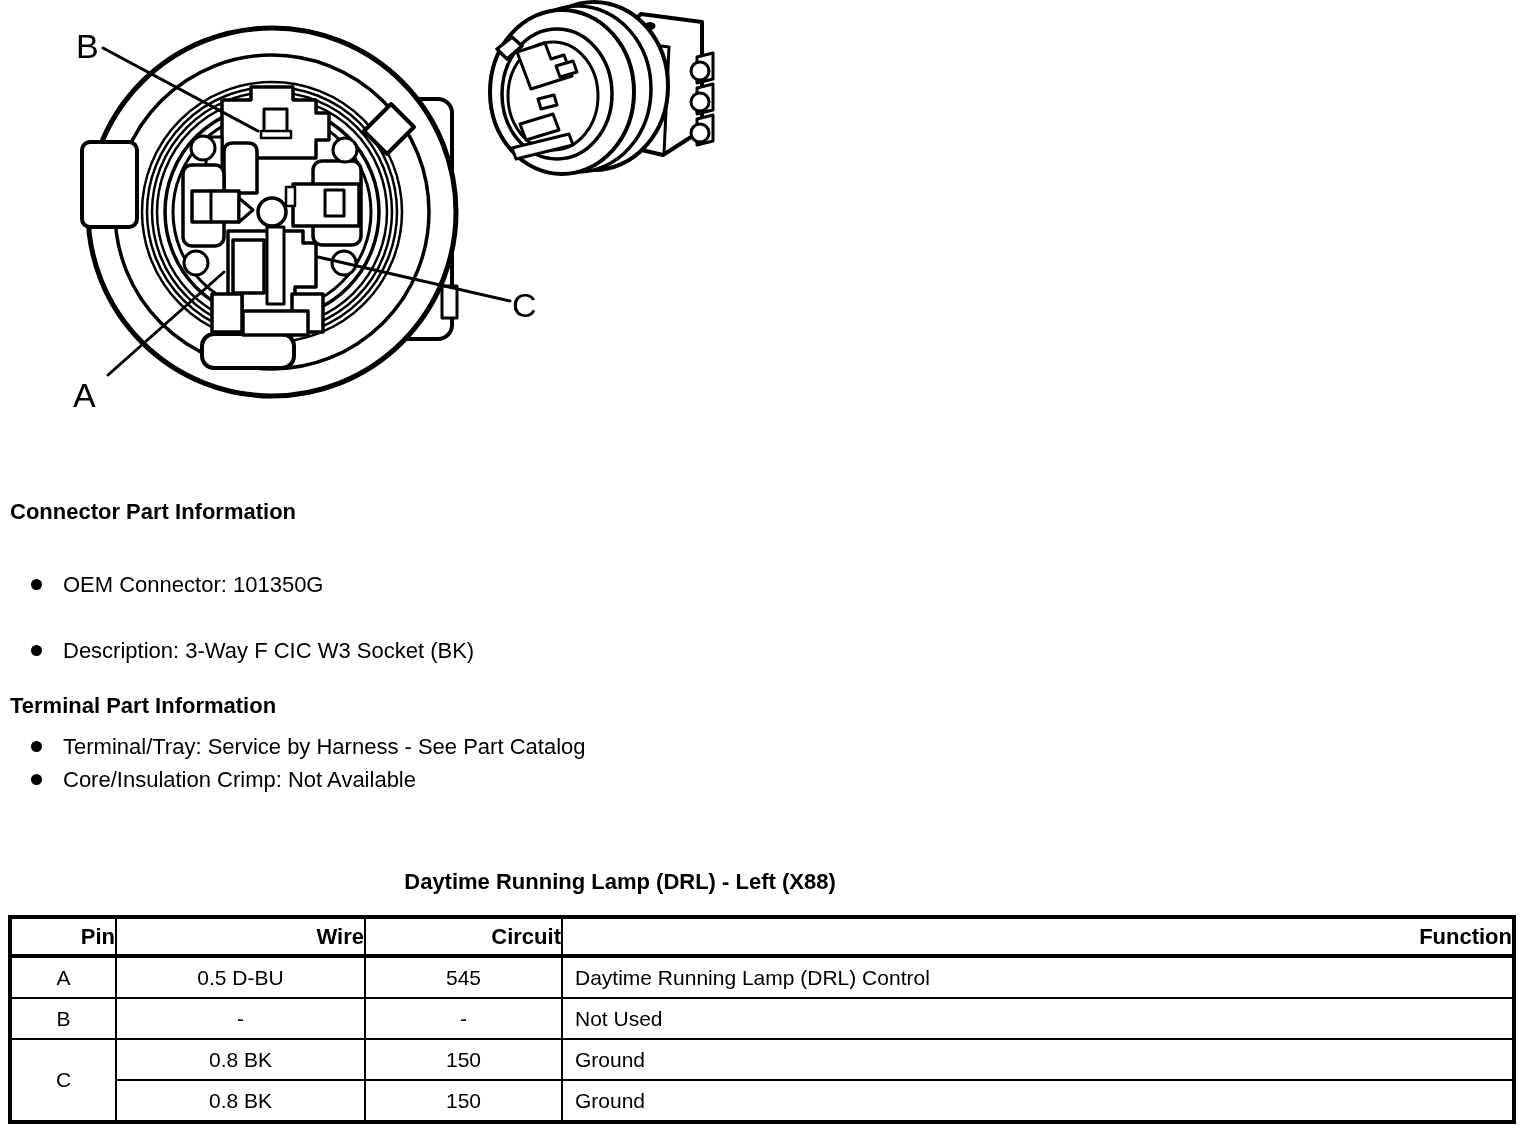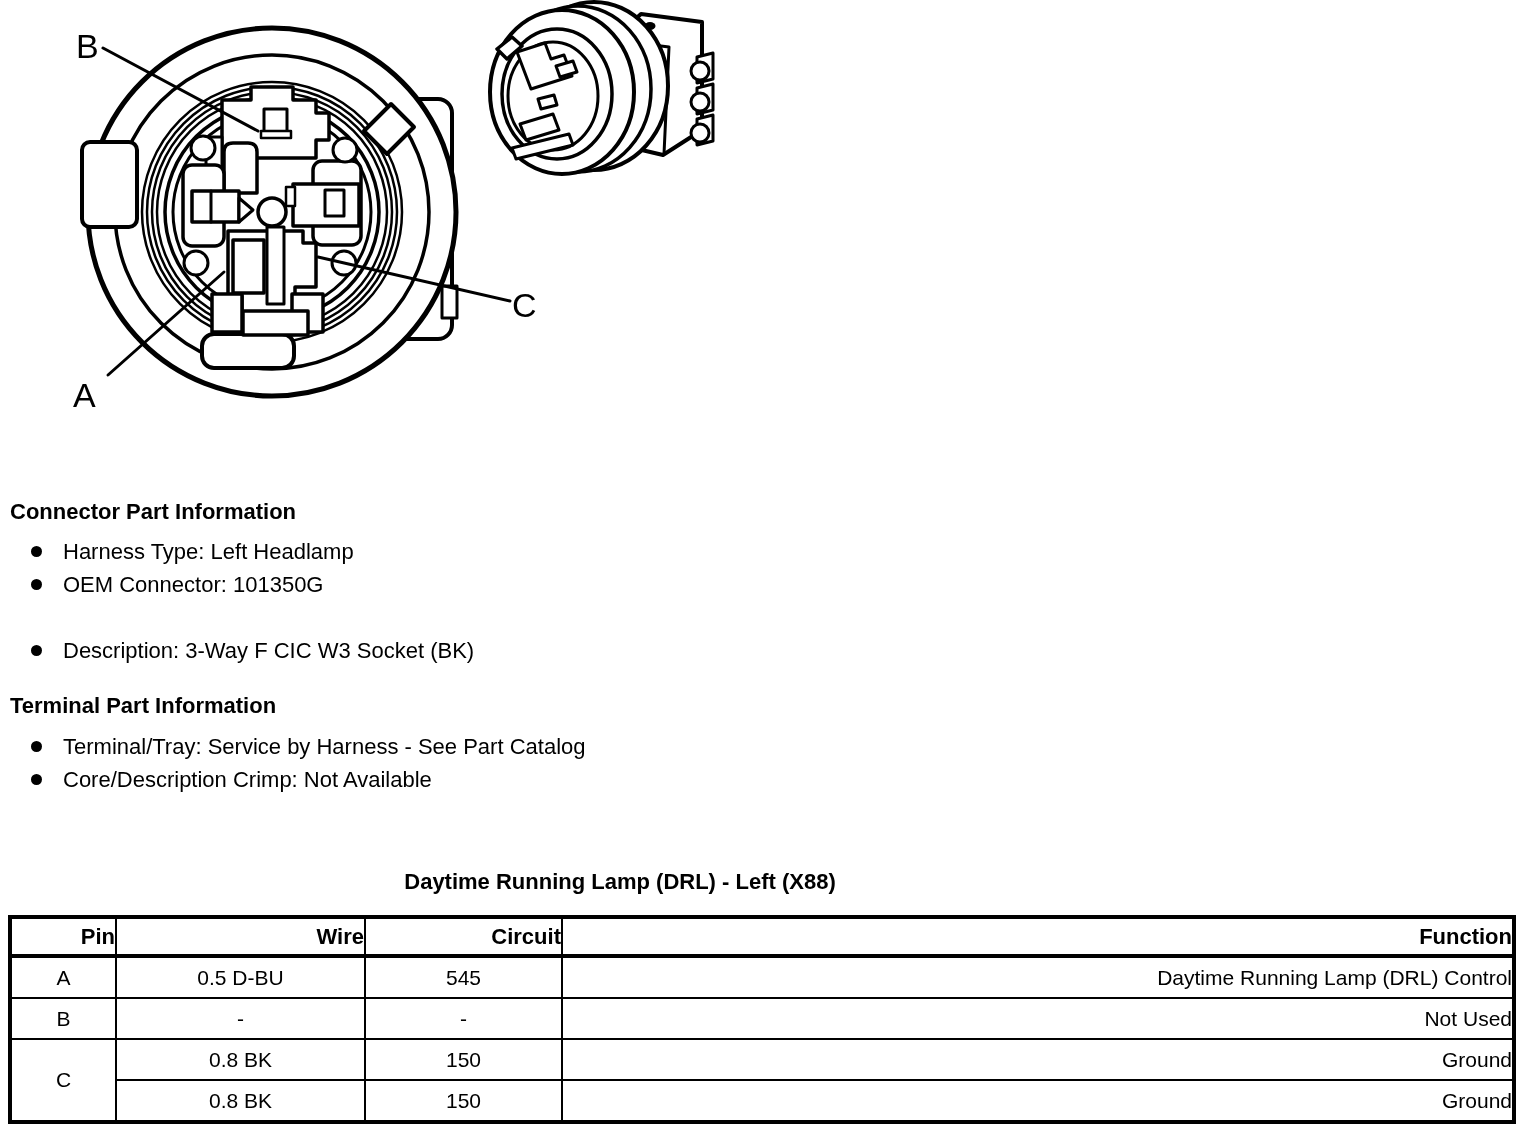--- a/index.html
+++ b/index.html
@@ -28,21 +28,21 @@
     border-collapse:collapse;table-layout:fixed;width:1504px;
     border:4px solid #000;
   }
   #pinout-table th{
     border:2px solid #000;border-bottom:4px solid #000;
     font-size:22px;font-weight:bold;text-align:right;height:35px;padding:0;
   }
   #pinout-table td{
     border:2px solid #000;font-size:21px;text-align:center;height:39px;padding:0;
   }
-  #pinout-table td.fn{text-align:right;padding-left:0;}
+  #pinout-table td.fn{text-align:left;padding-left:12px;}
   svg text{font-family:"Liberation Sans",sans-serif;}
 </style>
 </head>
 <body>
 
 <div id="page">
 
   <svg id="diagram-svg" width="1520" height="460" viewBox="0 0 1520 460" fill="none" stroke="#000" stroke-linejoin="round" stroke-linecap="round">
 
     <g>
@@ -127,42 +127,38 @@
       <line x1="108" y1="375" x2="224" y2="272" stroke-width="3"></line>
       <line x1="318" y1="257" x2="510" y2="301" stroke-width="3"></line>
       <text x="76" y="58" font-size="34" fill="#000" stroke="none">B</text>
       <text x="73" y="407" font-size="34" fill="#000" stroke="none">A</text>
       <text x="512" y="317" font-size="34" fill="#000" stroke="none">C</text>
     </g>
   </svg>
 
   <div class="section-heading" style="top:486px">Connector Part Information</div>
 
-  <div class="bullet-item" style="top:540px">
-    <span class="dot"></span>
-    <span>Harness Type: Left Headlamp</span>
-  </div>
   <div class="bullet-item" style="top:573px">
     <span class="dot"></span>
     <span>OEM Connector: 101350G</span>
   </div>
   <div class="bullet-item" style="top:639px">
     <span class="dot"></span>
     <span>Description: 3-Way F CIC W3 Socket (BK)</span>
   </div>
 
   <div class="section-heading" style="top:680px">Terminal Part Information</div>
 
   <div class="bullet-item" style="top:735px">
     <span class="dot"></span>
     <span>Terminal/Tray: Service by Harness - See Part Catalog</span>
   </div>
   <div class="bullet-item" style="top:768px">
     <span class="dot"></span>
-    <span>Core/Description Crimp: Not Available</span>
+    <span>Core/Insulation Crimp: Not Available</span>
   </div>
 
   <div id="table-title">Daytime Running Lamp (DRL) - Left (X88)</div>
 
   <table id="pinout-table">
     <colgroup>
       <col style="width:106px">
         <col style="width:249px">
         <col style="width:197px">
         <col style="width:952px">

